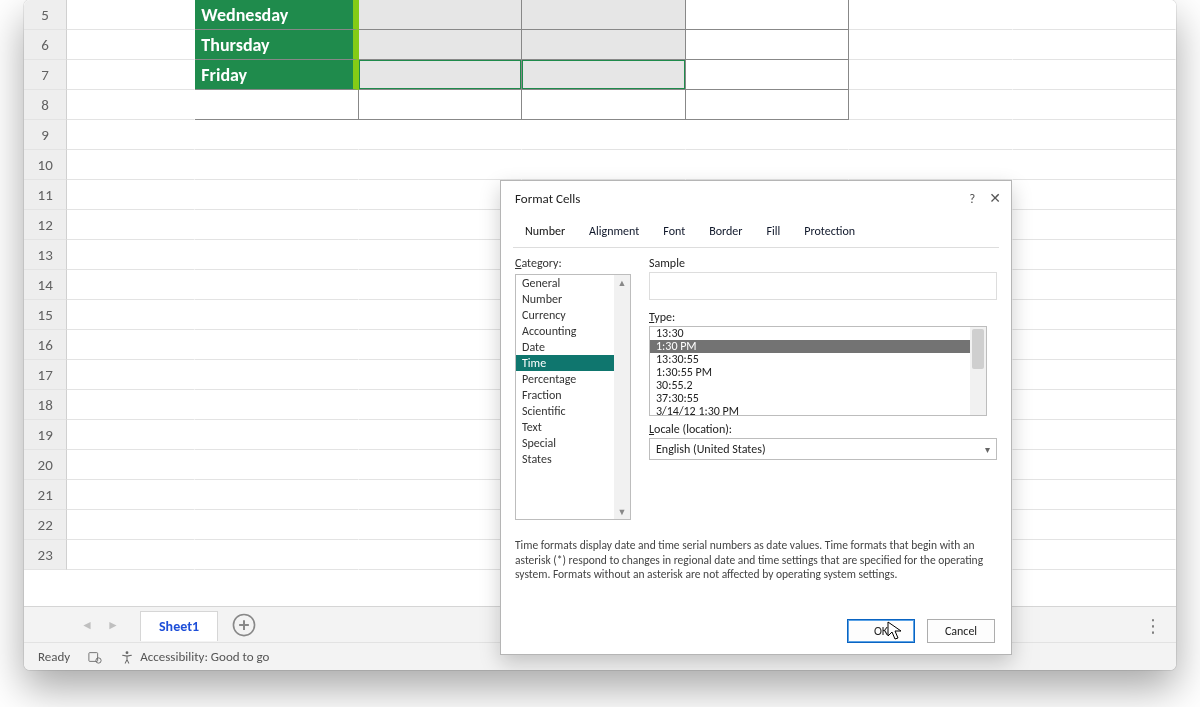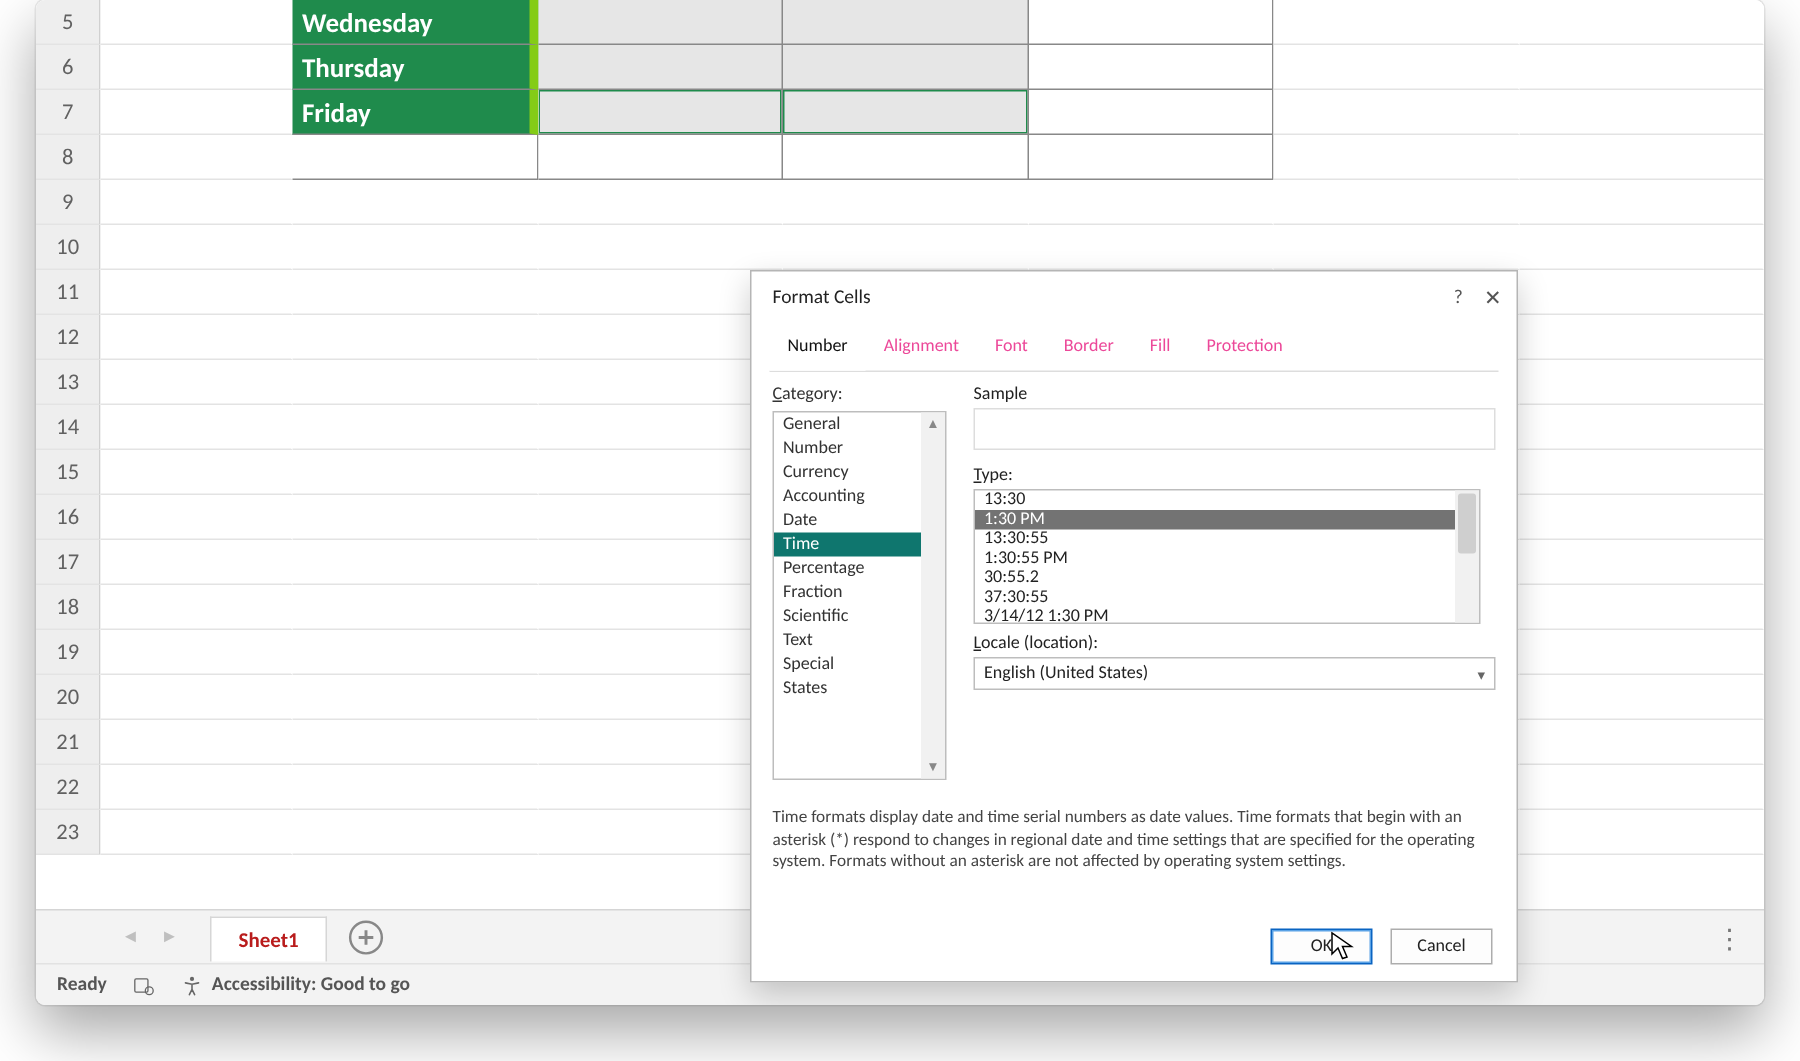--- a/index.html
+++ b/index.html
@@ -70,36 +70,36 @@
     background: #f3f3f3;
   }
   .navbtn {
     width:18px; height:18px; display:flex; align-items:center; justify-content:center;
     color:#bfbfbf; font-size:12px; margin:0 4px;
   }
   .sheettab {
     background:#fff; border:1px solid #d6d6d6; border-bottom:none;
     padding: 6px 18px; margin-left:14px; border-radius: 0 0 0 0;
     position: relative; bottom: -1px;
-    font-size:14px; color:#b91c1c; font-weight:600;
+    font-size:14px; color:#1d4ed8; font-weight:600;
   }
   .addsheet {
     width:28px; height:28px; margin-left:12px; display:flex;align-items:center;justify-content:center;
     color:#777; border:1px solid transparent; border-radius:50%;
   }
   .moredots {
     position:absolute; right:12px; top:8px; color:#777; font-size:18px; letter-spacing:2px;
   }
   .statusbar {
     position:absolute; left:0; right:0; bottom:0; height:28px;
     background:#f3f3f3; border-top:1px solid #e2e2e2;
     display:flex; align-items:center; padding:0 14px;
     font-size:13px; color:#555;
   }
-  .statusbar .statitem { margin-right:18px; display:flex;align-items:center;gap:6px;font-weight:bold;}
+  .statusbar .statitem { margin-right:18px; display:flex;align-items:center;gap:6px;}
   .statusbar svg { width:14px;height:14px; }
 
   
   .dialog {
     position:absolute;
     left: 476px; top: 180px;
     width: 512px; height: 475px;
     background:#fff;
     border:1px solid #b5b5b5;
     box-shadow: 0 8px 20px rgba(0,0,0,0.2);
@@ -111,21 +111,21 @@
     padding:0 10px 0 14px; font-size:13px;
   }
   .dlg-title .right { display:flex; gap:14px; align-items:center; color:#555;}
   .dlg-title .right span { cursor:pointer; }
   .dlg-title .right .x { font-size:14px; }
   .dlg-tabs {
     display:flex; padding:0 12px; gap:0; border-bottom:1px solid #ddd; height:28px;
     margin-top:4px;
   }
   .dlg-tab {
-    padding: 5px 12px 0 12px; font-size:12px; color:#ec4899; cursor:pointer;
+    padding: 5px 12px 0 12px; font-size:12px; color:#0f172a; cursor:pointer;
   }
   .dlg-tab.active { color:#111; border-bottom:2px solid #fff; background:#fff; position:relative;}
   .dlg-tab.active::after{
     content:""; position:absolute; left:0; right:0; bottom:-1px; height:2px; background:#fff;
     border-top:2px solid #888;
     display:none;
   }
   .dlg-tabs { border-bottom:none; }
   .dlg-tabsline { height:1px; background:#ddd; margin:0 12px; }
   .dlg-body {

